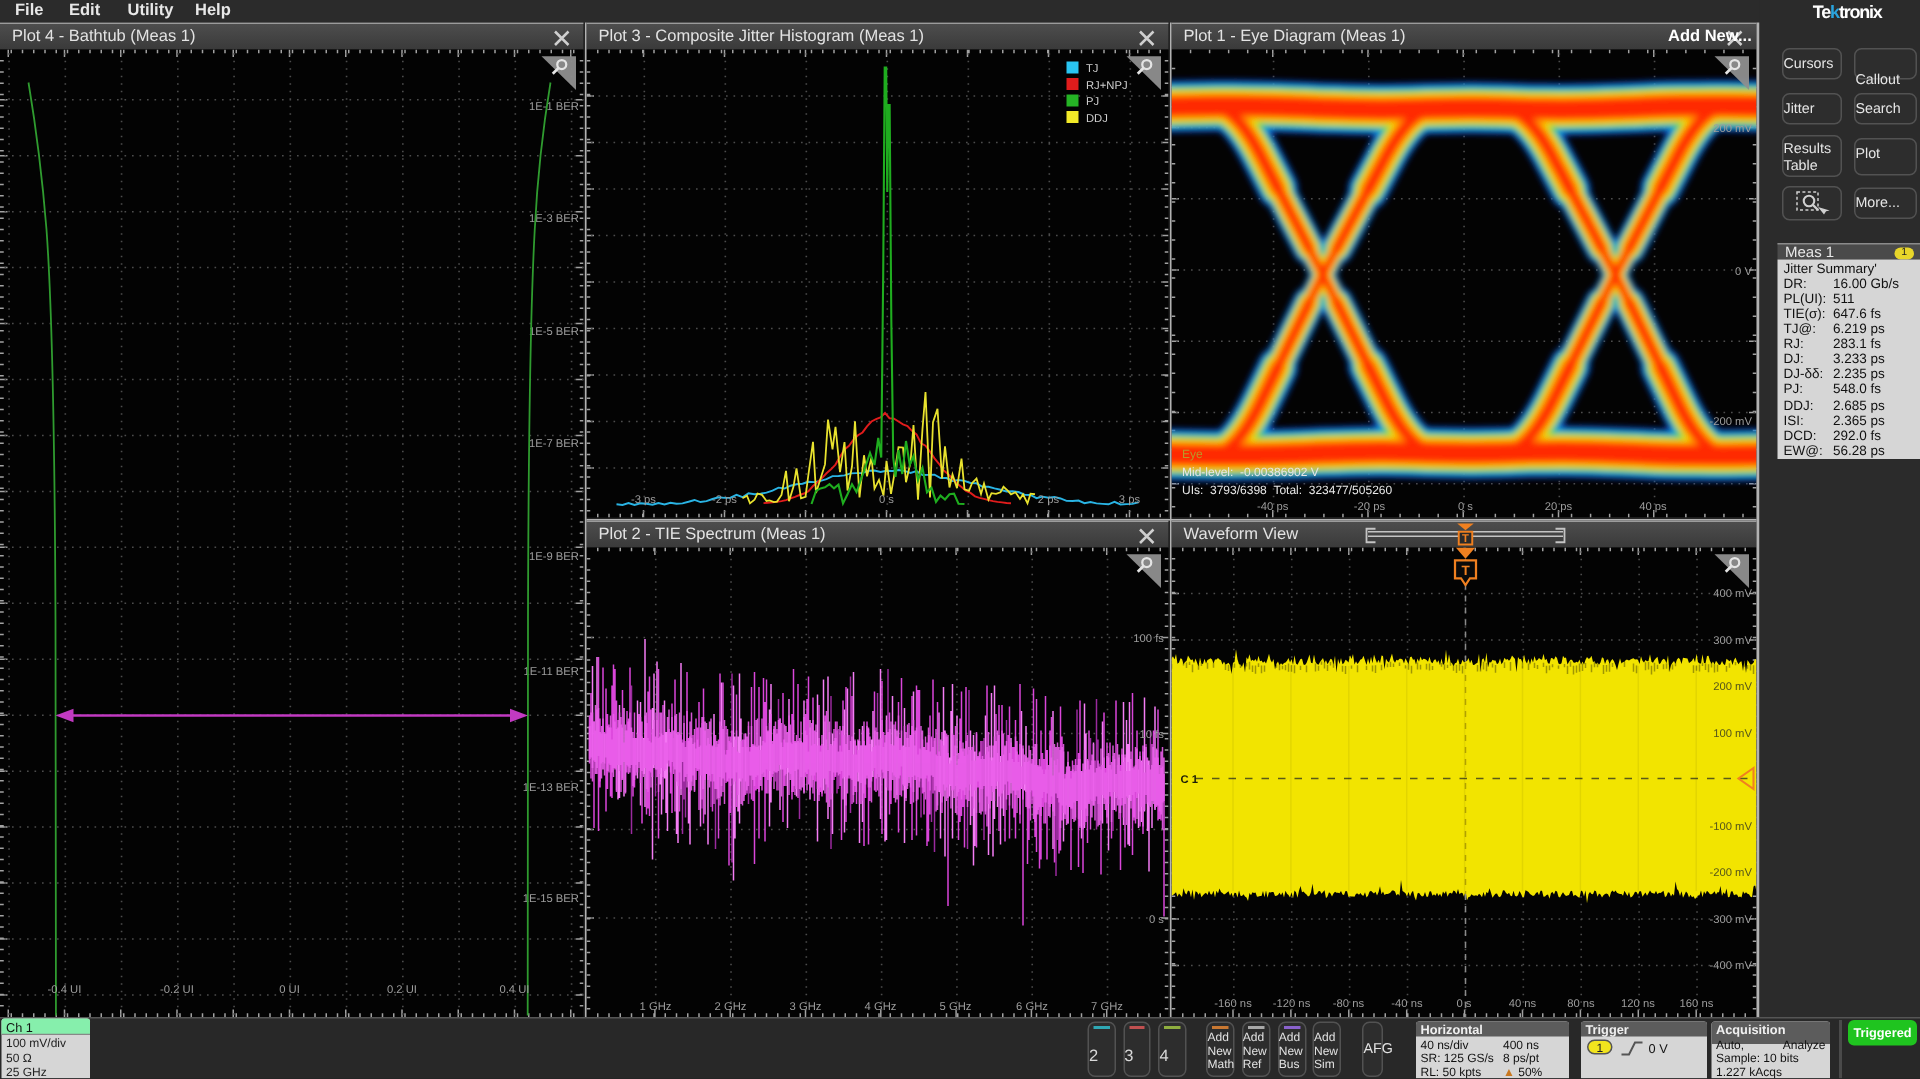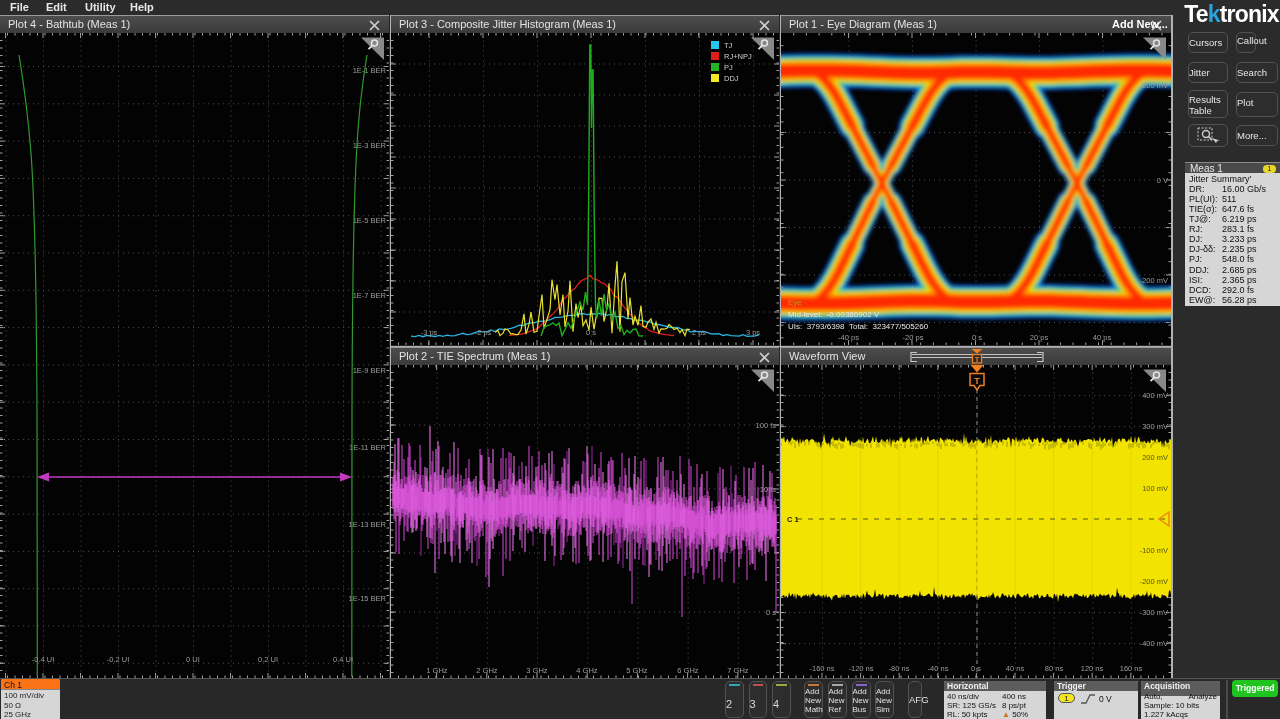--- a/index.html
+++ b/index.html
@@ -441,24 +441,24 @@
       </svg>
     </div>
     <div style="position:absolute;left:389.5px;top:15px;width:1.5px;height:663px;background:#b2b2b2"></div>
     <div style="position:absolute;left:779.5px;top:15px;width:1.5px;height:663px;background:#b2b2b2"></div>
     <div style="position:absolute;left:1171px;top:15px;width:1.5px;height:663px;background:#b2b2b2"></div>
     <div style="position:absolute;left:391px;top:345.5px;width:780px;height:1.5px;background:#b2b2b2"></div>
     <div style="position:absolute;left:1177px;top:338px;width:2.5px;height:2.5px;background:#c8c8c8"></div>
     <div style="position:absolute;left:1177px;top:344px;width:2.5px;height:2.5px;background:#c8c8c8"></div>
     <div style="position:absolute;left:1177px;top:350px;width:2.5px;height:2.5px;background:#c8c8c8"></div>
     <div style="position:absolute;left:1173px;top:0;width:107px;height:678px;background:#2b2b2b"></div>
-    <div style="position:absolute;left:1183px;top:1px;width:97px;text-align:center;font-size:23px;font-weight:bold;color:#fff;letter-spacing:-0.8px">Te<span style="color:#2aa3dc">k</span>tronix</div>
+    <div style="position:absolute;left:1183px;top:1px;width:97px;text-align:center;font-size:12px;font-weight:bold;color:#fff;letter-spacing:-0.8px">Te<span style="color:#2aa3dc">k</span>tronix</div>
     <div style="position:absolute;left:1112px;top:18px;width:97px;text-align:left;font-size:11px;font-weight:bold;color:#fff">Add New...</div>
     <div class="btn" style="left:1188px;top:32px;width:40px;height:21px;font-size:9.5px;padding-top:3.5px;line-height:11px">Cursors</div>
-    <div class="btn" style="left:1236px;top:32px;width:20px;height:21px;font-size:9.5px;padding-top:2px;line-height:11px">Callout</div>
+    <div class="btn" style="left:1236px;top:32px;width:42px;height:21px;font-size:9.5px;padding-top:15px;line-height:11px">Callout</div>
     <div class="btn" style="left:1188px;top:62px;width:40px;height:21px;font-size:9.5px;padding-top:3.5px;line-height:11px">Jitter</div>
     <div class="btn" style="left:1236px;top:62px;width:42px;height:21px;font-size:9.5px;padding-top:3.5px;line-height:11px">Search</div>
     <div class="btn" style="left:1188px;top:90px;width:40px;height:28px;font-size:9.5px;padding-top:3px;line-height:11px">Results<br>Table</div>
     <div class="btn" style="left:1236px;top:92px;width:42px;height:25px;font-size:9.5px;padding-top:4px;line-height:11px">Plot</div>
     <div class="btn" style="left:1188px;top:124px;width:40px;height:23px"><svg width="38" height="21" style="margin-top:0">
         <rect x="9" y="3" width="14" height="12" fill="none" stroke="#cfcfcf" stroke-width="1" stroke-dasharray="2,1.6"></rect>
         <circle cx="17" cy="9" r="3.5" fill="none" stroke="#cfcfcf" stroke-width="1.4"></circle>
         <line x1="19.5" y1="11.5" x2="23" y2="15" stroke="#cfcfcf" stroke-width="1.6"></line>
         <path d="M23,13 l4,5 l1.4,-2.2 l2.4,-0.4 z" fill="#cfcfcf"></path>
       </svg></div>
@@ -486,21 +486,21 @@
       <div style="position:absolute;left:37px;top:91.5px;font-size:9px;color:#111">2.685 ps</div>
       <div style="position:absolute;left:4px;top:101.5px;font-size:9px;color:#111">ISI:</div>
       <div style="position:absolute;left:37px;top:101.5px;font-size:9px;color:#111">2.365 ps</div>
       <div style="position:absolute;left:4px;top:111.6px;font-size:9px;color:#111">DCD:</div>
       <div style="position:absolute;left:37px;top:111.6px;font-size:9px;color:#111">292.0 fs</div>
       <div style="position:absolute;left:4px;top:121.6px;font-size:9px;color:#111">EW@:</div>
       <div style="position:absolute;left:37px;top:121.6px;font-size:9px;color:#111">56.28 ps</div>
     </div>
     <div style="position:absolute;left:0;top:678px;width:1280px;height:41px;background:#282828;border-top:1px solid #555"></div>
     <div style="position:absolute;left:1px;top:679px;width:59px;height:40px;background:#d6d6d6;border-radius:2px 2px 0 0">
-      <div style="height:11px;background:#f97316;border-radius:2px 2px 0 0;font-size:8.5px;color:#111;padding:1px 0 0 3px;border-bottom:1px solid #888">Ch 1</div>
+      <div style="height:11px;background:#86efac;border-radius:2px 2px 0 0;font-size:8.5px;color:#111;padding:1px 0 0 3px;border-bottom:1px solid #888">Ch 1</div>
       <div style="font-size:8px;color:#222;padding:1px 0 0 3px;line-height:9.5px">100 mV/div<br>50 Ω<br>25 GHz</div>
     </div>
     <div class="btn" style="left:725px;top:681px;width:18.5px;height:37px;font-size:11px;color:#d9d9d9">
       <div style="margin:2px 3px 0 3px;height:2px;background:#2fa8b4"></div>
       <div style="margin-top:12px">2</div>
     </div>
     <div class="btn" style="left:748.5px;top:681px;width:18.5px;height:37px;font-size:11px;color:#d9d9d9">
       <div style="margin:2px 3px 0 3px;height:2px;background:#c05050"></div>
       <div style="margin-top:12px">3</div>
     </div>

